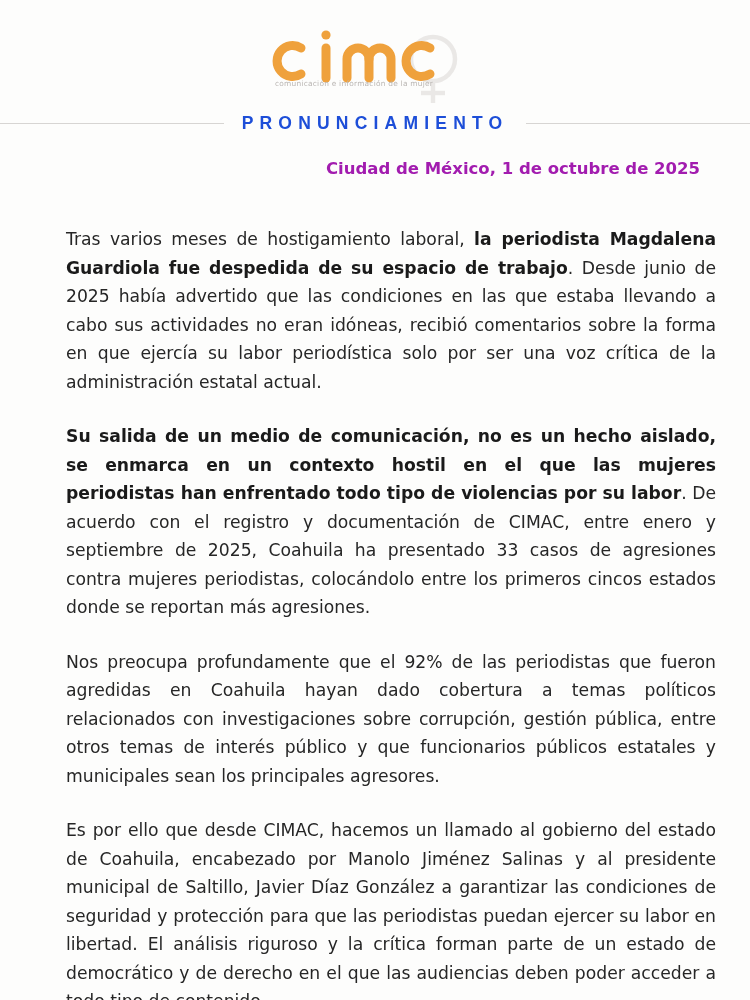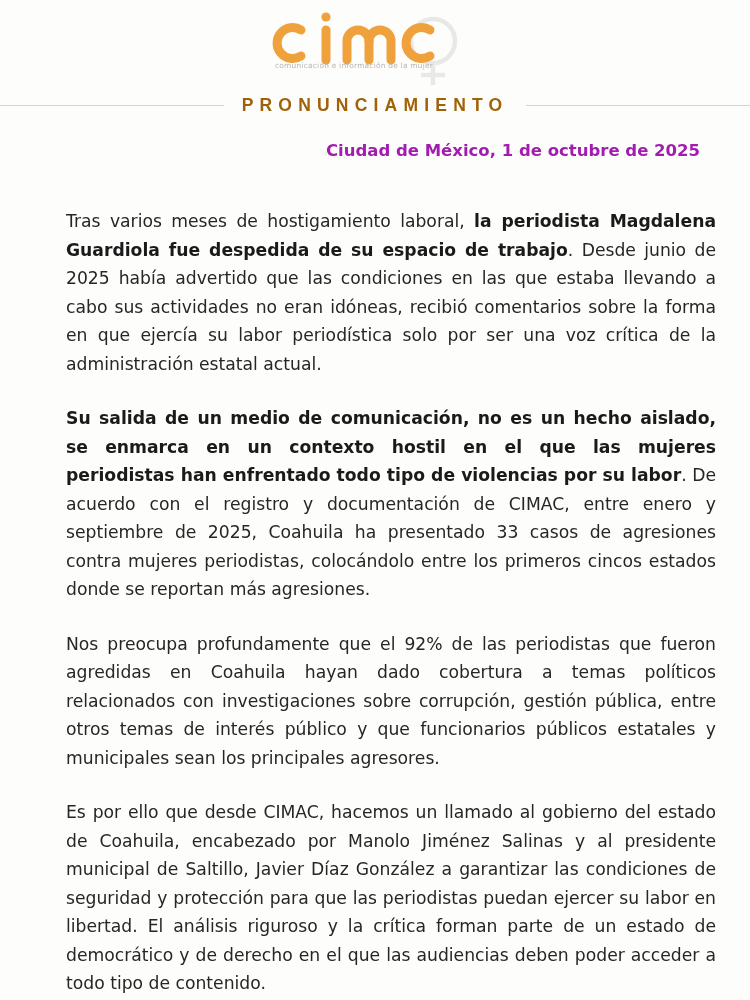--- a/index.html
+++ b/index.html
@@ -13,20 +13,21 @@
     font-family: "DejaVu Sans", sans-serif;
     color: #231f20;
     overflow: hidden;
   }
 
   .page {
     position: relative;
     width: 750px;
     height: 784px;
     box-sizing: border-box;
+    margin-top: 18px;
   }
 
   
   .logo-block {
     position: absolute;
     top: 8px;
     left: 0;
     width: 750px;
     height: 82px;
     display: flex;
@@ -79,21 +80,21 @@
     height: 1px;
     background: #d7d5d3;
     flex: 1 1 auto;
   }
   .rule.left { margin-right: 18px; }
   .rule.right { margin-left: 18px; }
   .doc-title {
     font-size: 17.5px;
     font-weight: bold;
     letter-spacing: 6.2px;
-    color: #a16207;
+    color: #1d4ed8;
     white-space: nowrap;
     font-family: "Liberation Sans", sans-serif;
   }
 
   
   .dateline {
     position: absolute;
     top: 141px;
     left: 50px;
     width: 650px;

